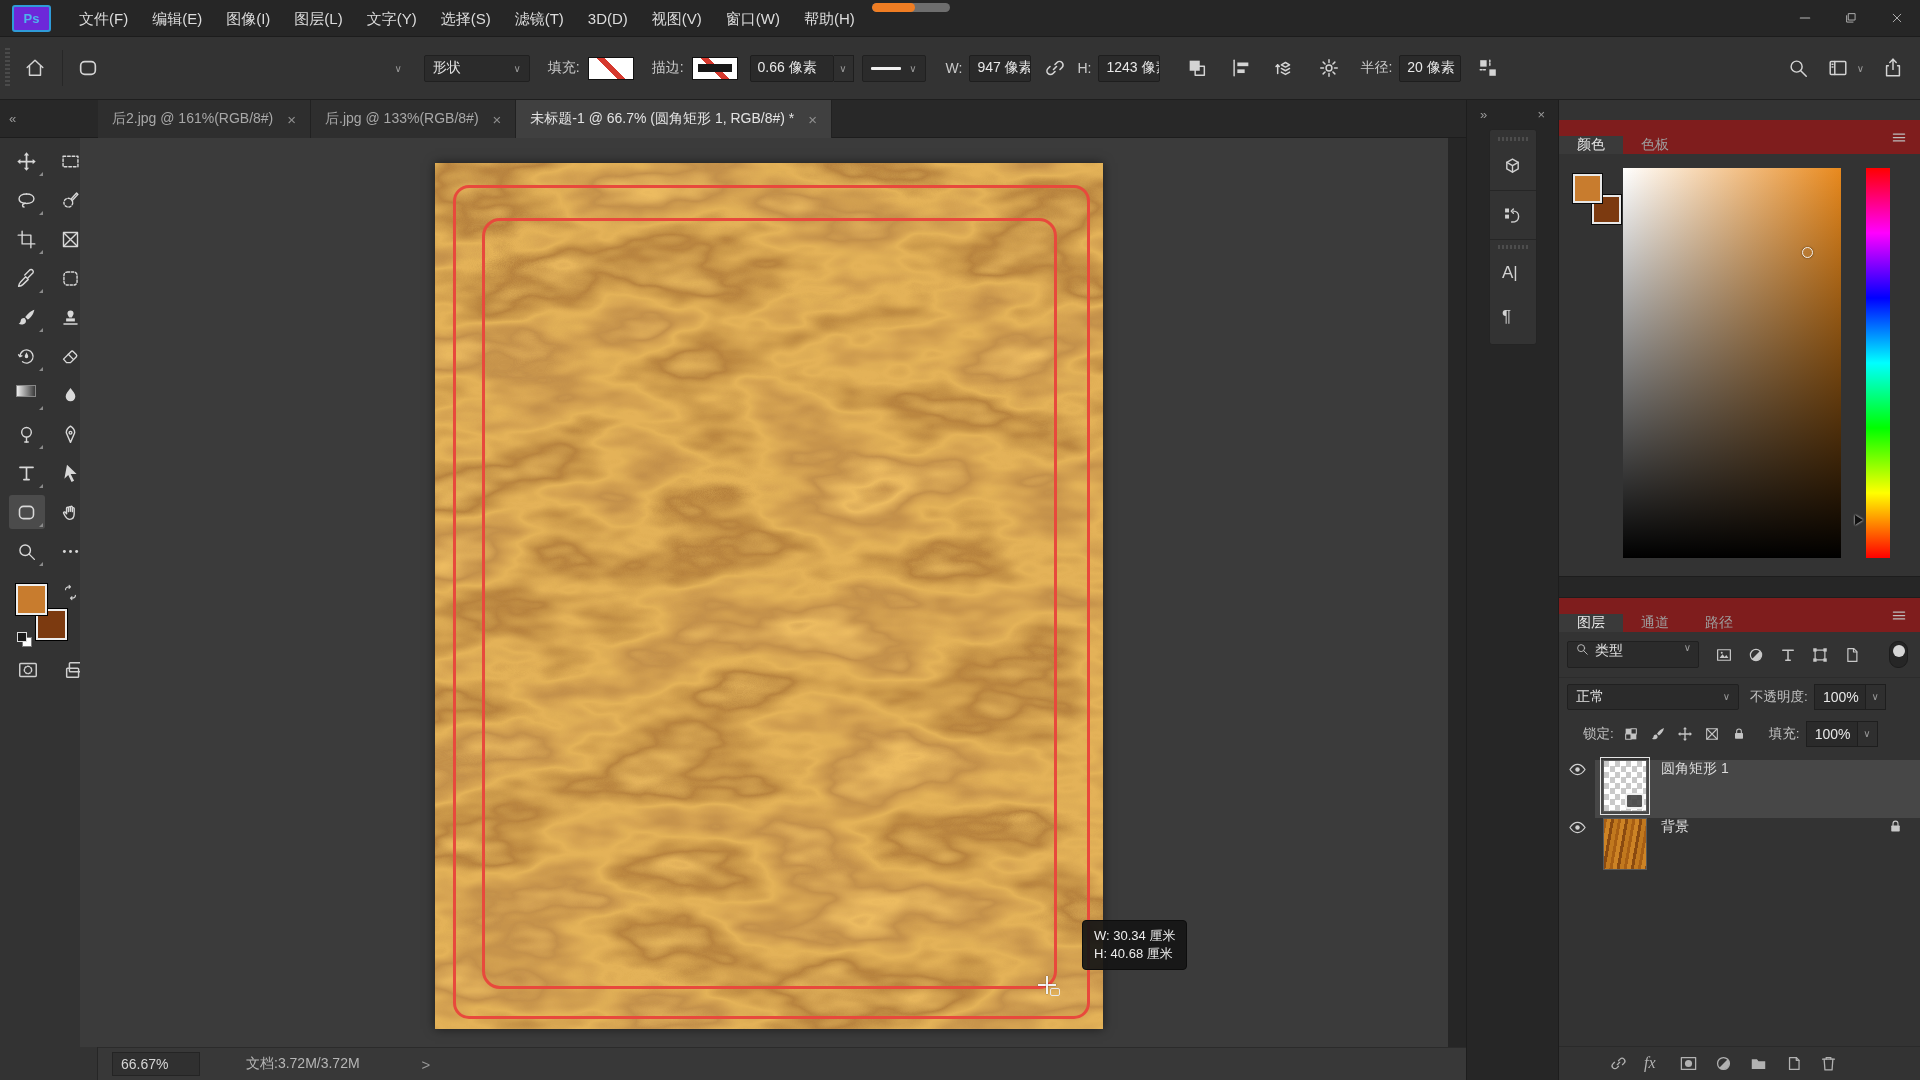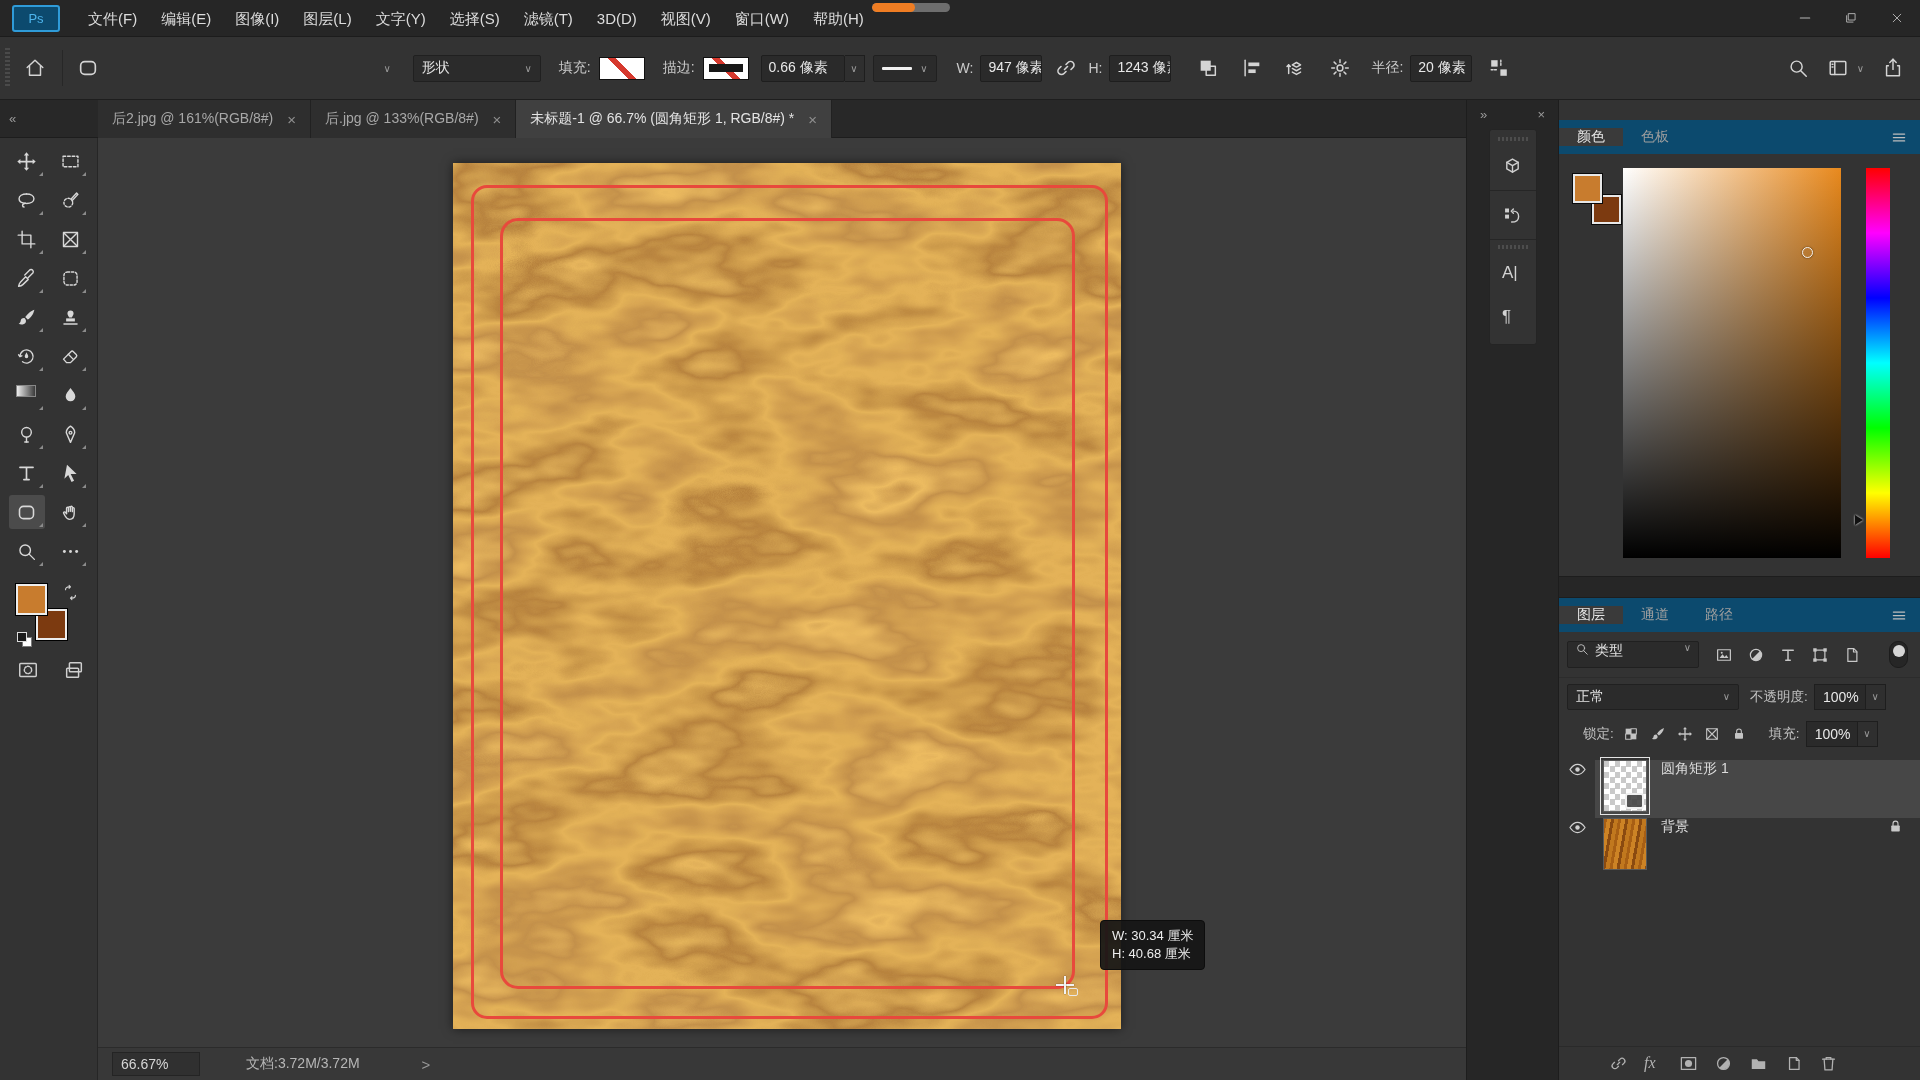--- a/index.html
+++ b/index.html
@@ -4,21 +4,21 @@
 <style>
   *{margin:0;padding:0;box-sizing:border-box;user-select:none}
   html,body{width:1920px;height:1080px;overflow:hidden}
   body{background:#262626;font-family:"Liberation Sans","DejaVu Sans",sans-serif;color:#d6d6d6}
   .icon{display:inline-block}
   .icon svg{display:block;width:100%;height:100%}
   .txt-ic{font-size:17px;color:#d2d2d2;line-height:1}
 
   
   .titlebar{position:absolute;left:0;top:0;width:1920px;height:37px;background:#262626;border-bottom:1px solid #1c1c1c;display:flex;align-items:center}
-  .ps-badge{width:48px;height:27px;margin-left:12px;border:2px solid #2f9bd8;border-radius:3px;background:#0c4a6e;color:#4db4ec;font-weight:normal;font-size:13px;display:flex;align-items:center;justify-content:center}
+  .ps-badge{width:39px;height:27px;margin-left:12px;border:2px solid #2f9bd8;border-radius:3px;background:#6d28d9;color:#4db4ec;font-weight:bold;font-size:13px;display:flex;align-items:center;justify-content:center}
   .menus{display:flex;margin-left:16px;font-size:15px;color:#dcdcdc}
   .menu-item{padding:0 12px;height:37px;line-height:37px;white-space:nowrap}
   .sync-pill{position:absolute;left:872px;top:3px;width:78px;height:9px;border-radius:5px;background:#6e6e6e;overflow:hidden}
   .sync-fill{height:100%;background:#ef7d23;border-radius:5px}
   .win-controls{margin-left:auto;display:flex}
   .win-btn{width:46px;height:32px;display:flex;align-items:center;justify-content:center;color:#b5b5b5}
   .win-btn .icon{width:14px;height:14px}
 
   
   .optionsbar{position:absolute;left:0;top:37px;width:1920px;height:63px;background:#333;border-bottom:1px solid #1e1e1e;display:flex;align-items:center;font-size:14px;color:#cfcfcf}
@@ -57,21 +57,21 @@
   .fg-sq{left:0;top:0;z-index:2}
   .bg-sq{left:20px;top:25px;z-index:1}
   .swap-ic{position:absolute;left:46px;top:0;width:17px;height:17px;color:#cfcfcf}
   .mini-sw{position:absolute;left:1px;top:48px;width:16px;height:16px}
   .mini-sw .a{position:absolute;left:0;top:0;width:10px;height:10px;background:#1a1a1a;border:1px solid #dcdcdc;z-index:2}
   .mini-sw .b{position:absolute;left:5px;top:5px;width:10px;height:10px;background:#fff;border:1px solid #7a7a7a}
   .rail-btn{position:absolute;width:28px;height:22px;color:#cfcfcf}
   .rail-btn .icon{width:100%;height:100%}
 
   
-  .canvas{position:absolute;left:98px;top:138px;width:1368px;height:909px;background:#3b3b3b;overflow:hidden}
+  .canvas{position:absolute;left:80px;top:138px;width:1368px;height:909px;background:#3b3b3b;overflow:hidden}
   .document{position:absolute;left:355px;top:25px;width:668px;height:866px;box-shadow:0 0 10px rgba(0,0,0,.55)}
   .document svg{display:block}
   .rect-outline{position:absolute;border:3px solid #e8493c}
   .outline-outer{left:18px;top:22px;right:13px;bottom:10px;border-radius:16px}
   .outline-inner{left:47px;top:55px;right:46px;bottom:40px;border-radius:18px}
   .size-tooltip{position:absolute;left:1002px;top:782px;background:rgba(22,22,22,.93);border:1px solid #0d0d0d;border-radius:4px;padding:6px 11px;font-size:13px;color:#ededed;line-height:18px;white-space:nowrap;z-index:5}
   .cursor{position:absolute;left:958px;top:838px;width:18px;height:18px;z-index:6}
   .cursor::before{content:'';position:absolute;left:0;top:8px;width:18px;height:2px;background:#f2f2f2;box-shadow:0 0 1px #000}
   .cursor::after{content:'';position:absolute;left:8px;top:0;width:2px;height:18px;background:#f2f2f2;box-shadow:0 0 1px #000}
   .cursor-glyph{position:absolute;left:12px;top:12px;width:10px;height:8px;border:1px solid #e8e8e8;border-radius:2px}
@@ -80,21 +80,21 @@
   .gap-rail{position:absolute;left:1466px;top:100px;width:92px;height:980px;background:#262626;border-left:1px solid #1d1d1d}
   .collapse-head{display:flex;justify-content:space-between;padding:7px 13px 2px;color:#9a9a9a;font-size:13px}
   .rail-stack{margin:5px auto 0;width:48px;background:#333;border:1px solid #242424;border-radius:3px;display:flex;flex-direction:column;align-items:center;padding:4px 0}
   .grip-h{width:30px;height:4px;margin:3px 0;background:repeating-linear-gradient(to right,#4d4d4d 0 2px,transparent 2px 4px)}
   .rail-ic{width:46px;height:44px;display:flex;align-items:center;justify-content:center;color:#cfcfcf}
   .rail-ic .icon{width:21px;height:21px}
   .rail-div{width:46px;height:1px;background:#262626;margin:2px 0}
 
   
   .panels{position:absolute;left:1558px;top:100px;width:362px;height:980px;background:#333;border-left:1px solid #1d1d1d}
-  .panel-tabs{height:34px;background:#0c4a6e;display:flex;align-items:center;font-size:14px}
+  .panel-tabs{height:34px;background:#7f1d1d;display:flex;align-items:flex-end;font-size:14px}
   .ptab{padding:0 18px;display:flex;align-items:center;color:#9e9e9e}
   .ptab.active{background:#3a3a3a;color:#e6e6e6}
   .hamburger{margin-left:auto;margin-right:12px;align-self:center;width:18px;height:15px;color:#bdbdbd}
   .color-panel{padding-top:20px;height:476px}
   .color-body{position:relative;height:422px}
   .cb-fg,.cb-bg{position:absolute;width:29px;height:29px;border:2px solid #e8e8e8;box-shadow:0 0 0 1px #0a0a0a}
   .cb-fg{left:14px;top:20px;z-index:2}
   .cb-bg{left:33px;top:41px}
   .sat-box{position:absolute;left:64px;top:14px;width:218px;height:390px;background:linear-gradient(to bottom,rgba(0,0,0,0),#000),linear-gradient(to right,#fff,#e8891d)}
   .sat-marker{position:absolute;left:243px;top:93px;width:11px;height:11px;border:1.5px solid #f2f2f2;border-radius:50%;box-shadow:0 0 2px rgba(0,0,0,.6)}
@@ -194,21 +194,21 @@
         <path d="M6 9.5V20h12V9.5"></path>
       </svg>
     </span>
   <div class="ob-sep"></div>
   <span class="icon ob-icon" style="margin-left:14px">
       <svg viewBox="0 0 24 24" fill="none" stroke="currentColor" stroke-width="1.6" stroke-linecap="round" stroke-linejoin="round">
         <rect x="4" y="5" width="16" height="14" rx="4.5" stroke-width="1.8"></rect>
       </svg>
     </span>
   <span class="chev">∨</span>
-  <div class="select-box" style="margin-left:22px;width:128px">
+  <div class="select-box" style="margin-left:22px;width:106px">
     <span>形状</span>
       <span class="chev">∨</span>
   </div>
   <span class="ob-label">填充:</span>
   <div class="swatch none"></div>
   <span class="ob-label">描边:</span>
   <div class="swatch none stroke"></div>
   <div class="field" style="margin-left:12px;width:84px">
       <span>0.66 像素</span>
     </div>

